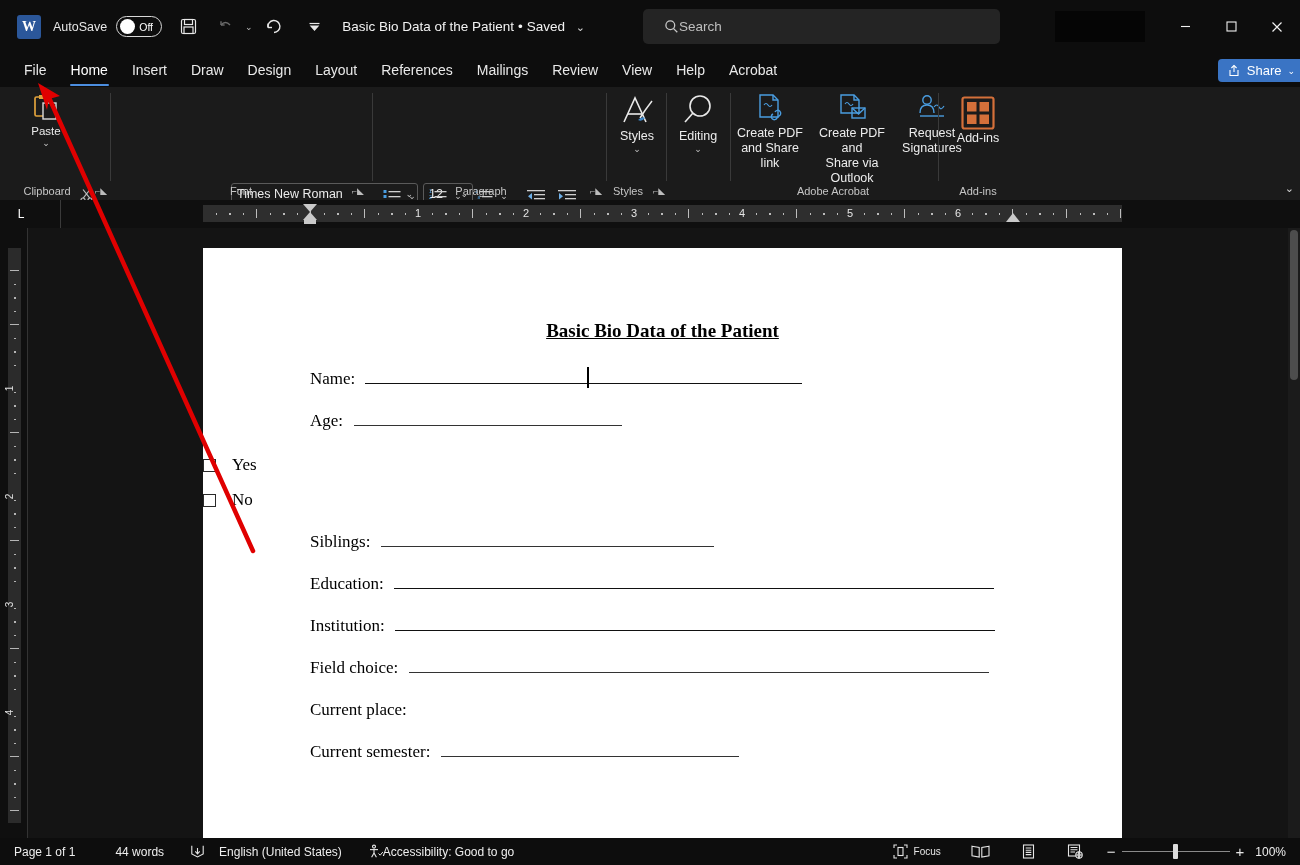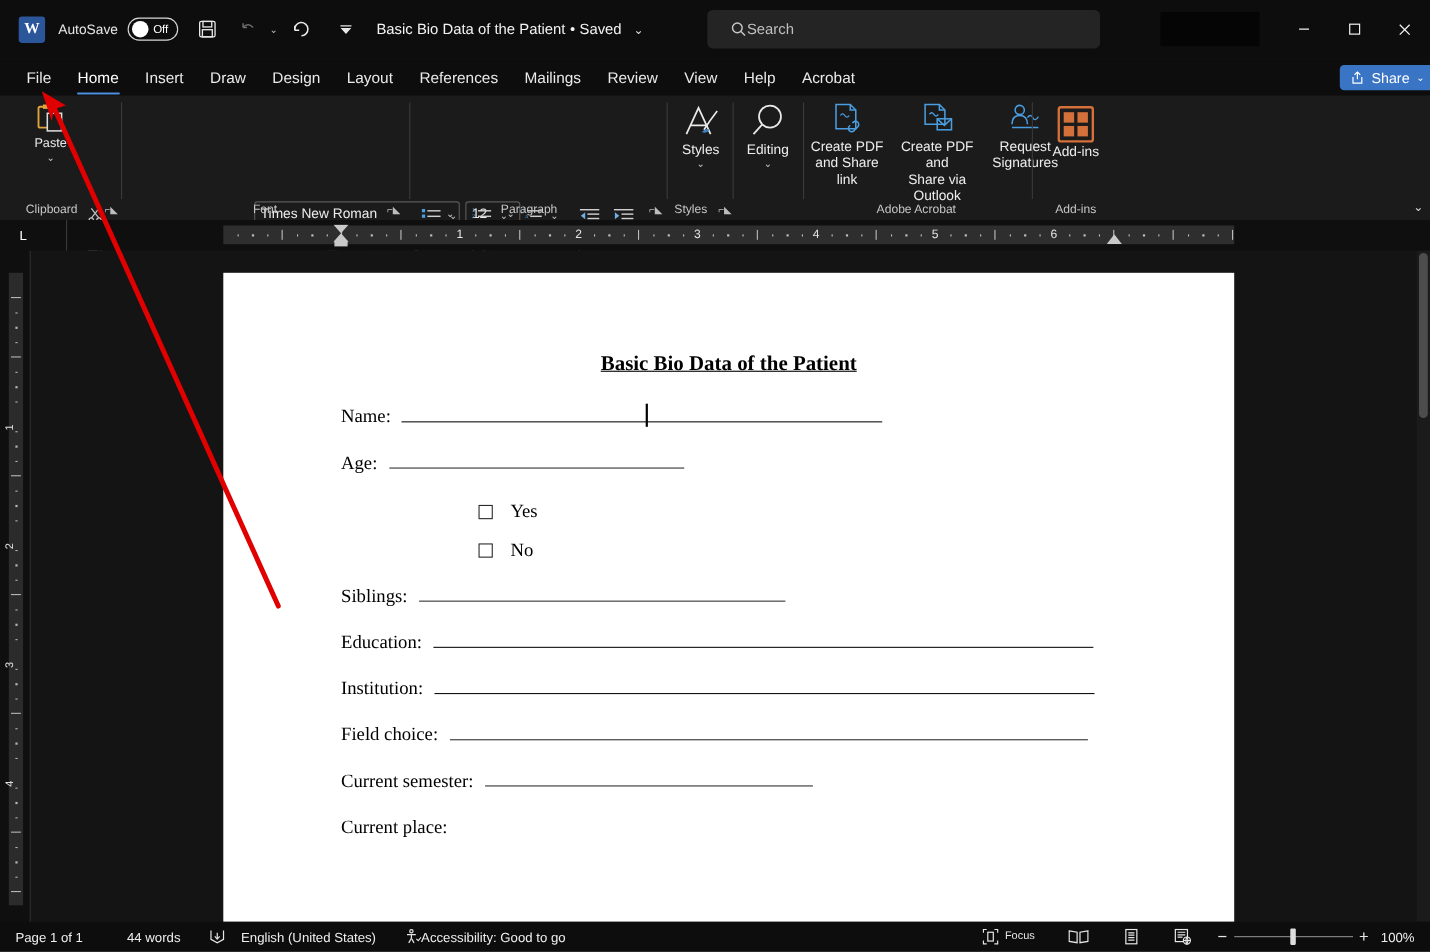--- a/index.html
+++ b/index.html
@@ -197,21 +197,21 @@
     background:#ffffff;
     font-family:"Liberation Serif", serif; color:#000;
   }
   .doc-title {
     text-align:center; font-size:19px; font-weight:bold; text-decoration:underline;
     margin-top:72px;
   }
   .frow { position:relative; font-size:17px; padding-left:107px; }
   .fline { display:inline-block; border-bottom:1.6px solid #111; vertical-align:baseline; }
   .fline.thin { border-bottom:1.2px solid #333; }
-  .cbrow { padding-left:232px; font-size:17px; display:flex; align-items:center; gap:16px; }
+  .cbrow { font-size:17px; display:flex; align-items:center; gap:16px; }
   .cbox { width:13px; height:13px; border:1.3px solid #2a2a2a; display:inline-block; }
   .caretbar {
     position:absolute; width:1.6px; height:21px; background:#000;
   }
 
   
   .vscroll { position:absolute; right:0; top:228px; width:12px; height:610px; background:#1b1b1b; }
   .vthumb { position:absolute; left:2px; top:2px; width:8px; height:150px; background:#4d4d4d; border-radius:4px; }
 
   
@@ -822,26 +822,26 @@
         <span>Institution:</span>
         <span class="fline" style="width:600px; margin-left:6px;"></span>
       </div>
 
       <div class="frow" style="margin-top:22px;">
         <span>Field choice:</span>
         <span class="fline thin" style="width:580px; margin-left:6px;"></span>
       </div>
 
       <div class="frow" style="margin-top:22px;">
+        <span>Current place:</span>
+      </div>
+
+      <div class="frow" style="margin-top:22px;">
         <span>Current semester:</span>
         <span class="fline thin" style="width:298px; margin-left:6px;"></span>
-      </div>
-
-      <div class="frow" style="margin-top:22px;">
-        <span>Current place:</span>
       </div>
 
     </div>
   </div>
 
   <div class="vscroll">
     <div class="vthumb"></div>
   </div>
 
   <div class="statusbar">

